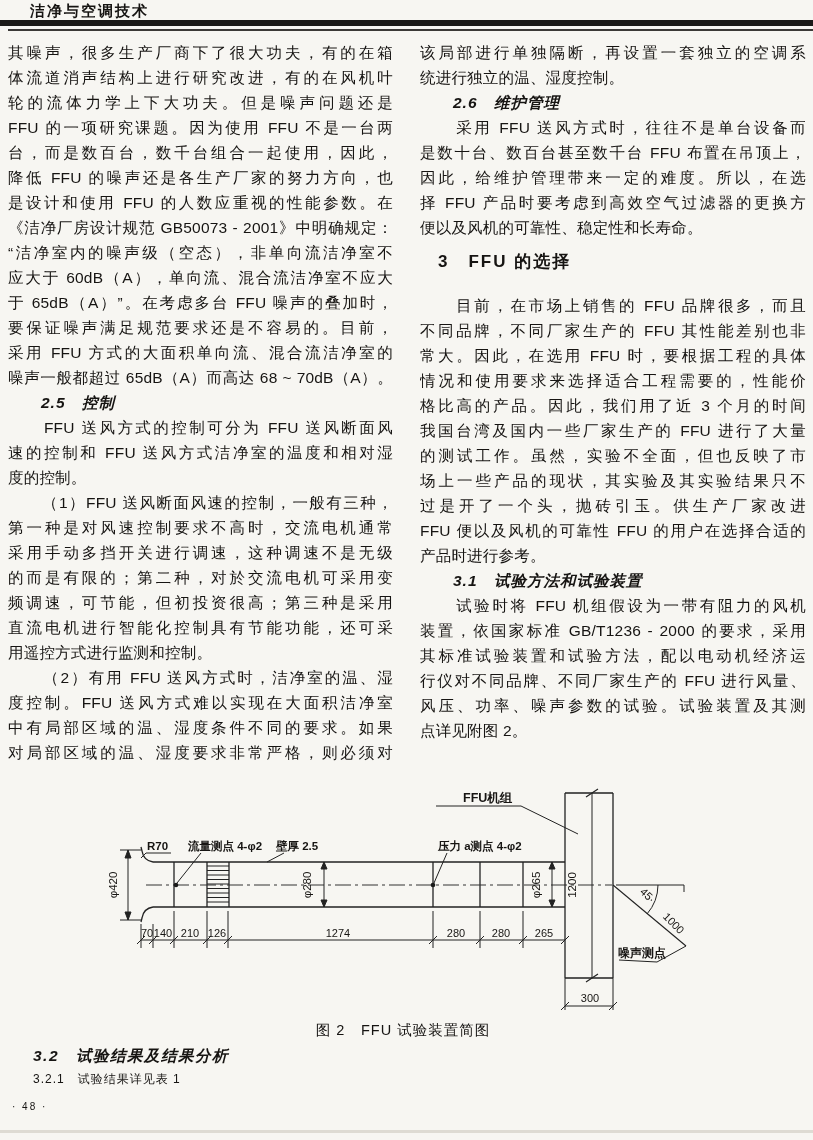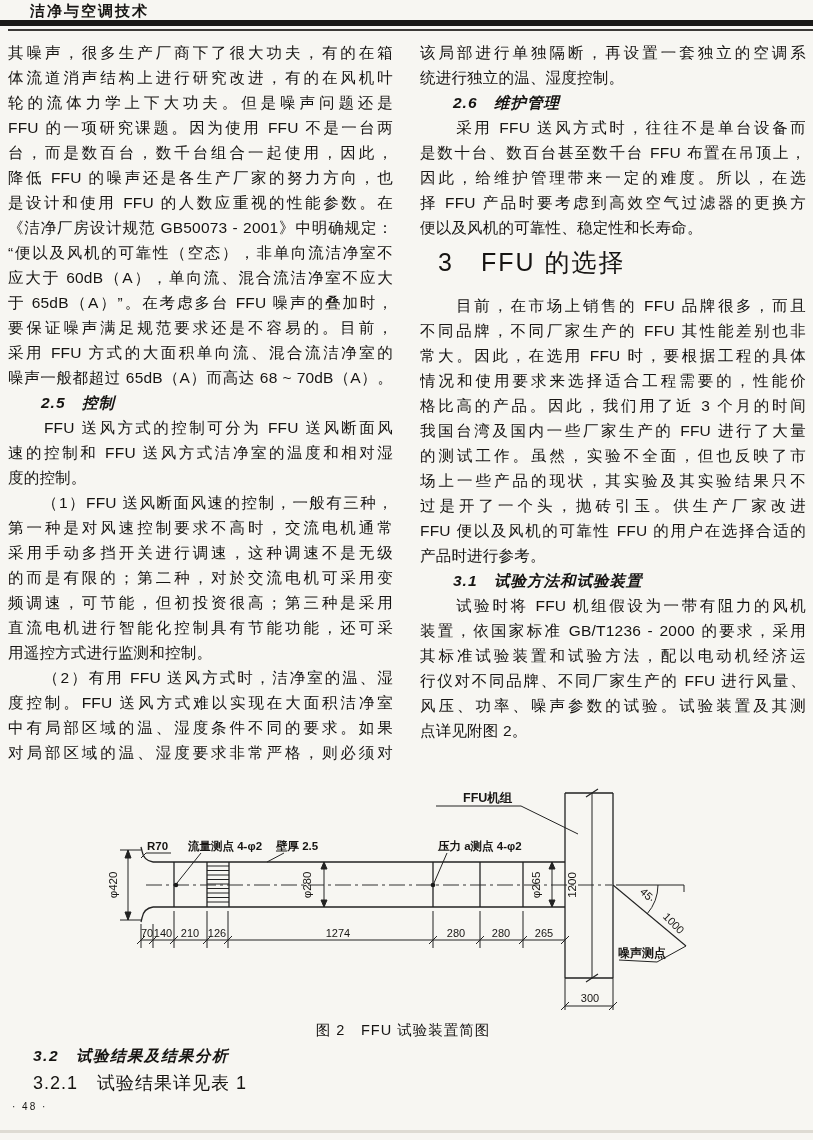--- a/index.html
+++ b/index.html
@@ -21,49 +21,49 @@
   .col-left{left:8px;width:385px;}
   .col-right{left:420px;width:386px;}
   .line{
     height:25px;line-height:25px;font-size:15.5px;letter-spacing:0.2px;
     white-space:normal;overflow:hidden;
   }
   .line.fill{text-align:justify;text-align-last:justify;}
   .line.kai{font-style:italic;font-weight:bold;letter-spacing:1px;}
   .sec-heading{
     height:24px;line-height:24px;margin:10px 0 19px 0;padding-left:18px;
-    font-size:25px;font-weight:normal;letter-spacing:2px;
+    font-size:17px;font-weight:bold;letter-spacing:2px;
   }
   .fig-caption{
     position:absolute;left:283px;top:1021px;width:240px;text-align:center;
     font-size:14.5px;font-weight:normal;letter-spacing:1px;
   }
   .sub32{position:absolute;left:33px;top:1046px;font-size:15.5px;font-weight:bold;font-style:italic;letter-spacing:1.5px;}
-  .sub321{position:absolute;left:33px;top:1071px;font-size:18px;letter-spacing:1px;}
+  .sub321{position:absolute;left:33px;top:1071px;font-size:12px;letter-spacing:1px;}
   .page-num{position:absolute;left:12px;top:1101px;font-size:10px;letter-spacing:2px;}
   .diagram{position:absolute;left:0;top:778px;width:813px;height:245px;}
   svg text{fill:#171513;}
 </style>
 </head>
 <body>
 
 <div class="journal-title">洁净与空调技术</div>
 <div class="rule-thick"></div>
 <div class="rule-thin"></div>
 
 <div class="col col-left">
     <div class="line fill">其噪声，很多生产厂商下了很大功夫，有的在箱</div>
     <div class="line fill">体流道消声结构上进行研究改进，有的在风机叶</div>
     <div class="line fill">轮的流体力学上下大功夫。但是噪声问题还是</div>
     <div class="line fill">FFU 的一项研究课题。因为使用 FFU 不是一台两</div>
     <div class="line fill">台，而是数百台，数千台组合一起使用，因此，</div>
     <div class="line fill">降低 FFU 的噪声还是各生产厂家的努力方向，也</div>
     <div class="line fill">是设计和使用 FFU 的人数应重视的性能参数。在</div>
     <div class="line fill">《洁净厂房设计规范 GB50073 - 2001》中明确规定：</div>
-    <div class="line fill">“便以及风机的可靠性（空态），非单向流洁净室不</div>
+    <div class="line fill">“洁净室内的噪声级（空态），非单向流洁净室不</div>
     <div class="line fill">应大于 60dB（A），单向流、混合流洁净室不应大</div>
     <div class="line fill">于 65dB（A）”。在考虑多台 FFU 噪声的叠加时，</div>
     <div class="line fill">要保证噪声满足规范要求还是不容易的。目前，</div>
     <div class="line fill">采用 FFU 方式的大面积单向流、混合流洁净室的</div>
     <div class="line fill">噪声一般都超过 65dB（A）而高达 68 ~ 70dB（A）。</div>
     <div class="line kai">　　2.5　控制</div>
     <div class="line fill">　　FFU 送风方式的控制可分为 FFU 送风断面风</div>
     <div class="line fill">速的控制和 FFU 送风方式洁净室的温度和相对湿</div>
     <div class="line end">度的控制。</div>
     <div class="line fill">　　（1）FFU 送风断面风速的控制，一般有三种，</div>

